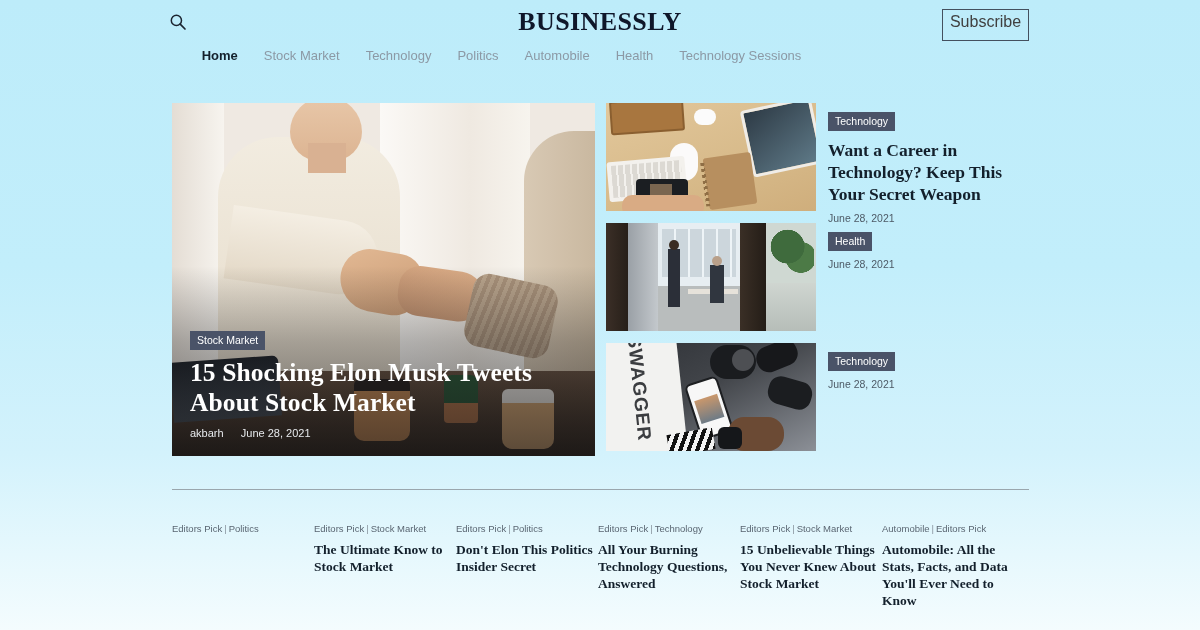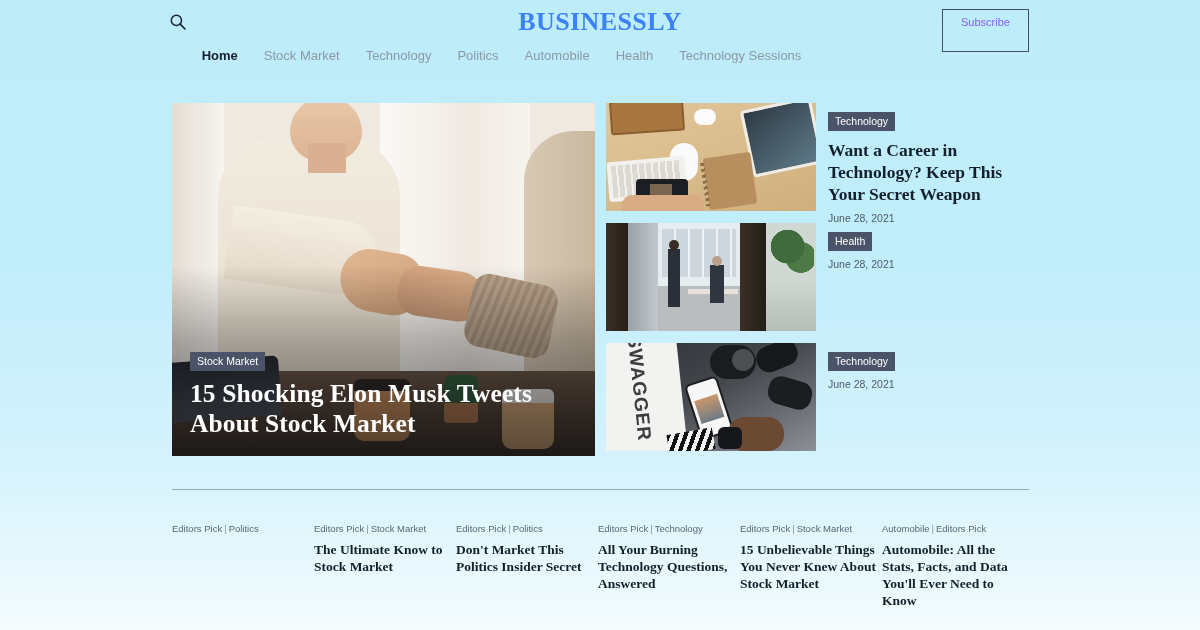--- a/index.html
+++ b/index.html
@@ -47,35 +47,35 @@
 
   .brand {
     position: absolute;
     left: 0; top: 7px;
     width: 1200px;
     text-align: center;
     font-family: "Liberation Serif", serif;
     font-weight: bold;
     font-size: 26px;
     letter-spacing: 0.4px;
-    color: #3b82f6;
+    color: #0f172a;
     line-height: 30px;
   }
 
   .subscribe {
     position: absolute;
     right: 171px;
     top: 9px;
     width: 87px;
-    height: 43px;
+    height: 32px;
     border: 1px solid #44505e;
     background: transparent;
     font-family: "Liberation Sans", sans-serif;
-    font-size: 11px;
-    color: #8b5cf6;
+    font-size: 16px;
+    color: #404040;
     line-height: 24px;
     text-align: center;
     cursor: pointer;
   }
 
   
   .nav {
     position: absolute;
     left: 0; top: 46px;
     width: 1003px;
@@ -436,20 +436,25 @@
           <div class="hp-laptop"></div>
           <div class="hp-plant"></div>
           <div class="hp-cup1"></div>
           <div class="hp-cup2"></div>
         </div>
         <div class="hero-shade"></div>
 
         <div class="hero-text">
           <span class="badge">Stock Market</span>
           <div class="hero-title">15 Shocking Elon Musk Tweets About Stock Market</div>
+          <div class="hero-meta">
+            <span>akbarh</span>
+            <span class="sep"></span>
+            <span>June 28, 2021</span>
+          </div>
         </div>
       </div>
 
       <div class="side">
 
         <div class="side-row">
           <div class="thumb t1">
             <div class="tray"></div>
               <div class="pods"></div>
               <div class="tab"></div>
@@ -522,21 +527,21 @@
       <div class="pick-cats">
         <span>Editors Pick</span><span class="bar">|</span><span>Stock Market</span>
       </div>
       <div class="pick-title">The Ultimate Know to Stock Market</div>
     </div>
 
     <div class="pick">
       <div class="pick-cats">
         <span>Editors Pick</span><span class="bar">|</span><span>Politics</span>
       </div>
-      <div class="pick-title">Don't Market This Politics Insider Secret</div>
+      <div class="pick-title">Don't Elon This Politics Insider Secret</div>
     </div>
 
     <div class="pick">
       <div class="pick-cats">
         <span>Editors Pick</span><span class="bar">|</span><span>Technology</span>
       </div>
       <div class="pick-title">All Your Burning Technology Questions, Answered</div>
     </div>
 
     <div class="pick">

